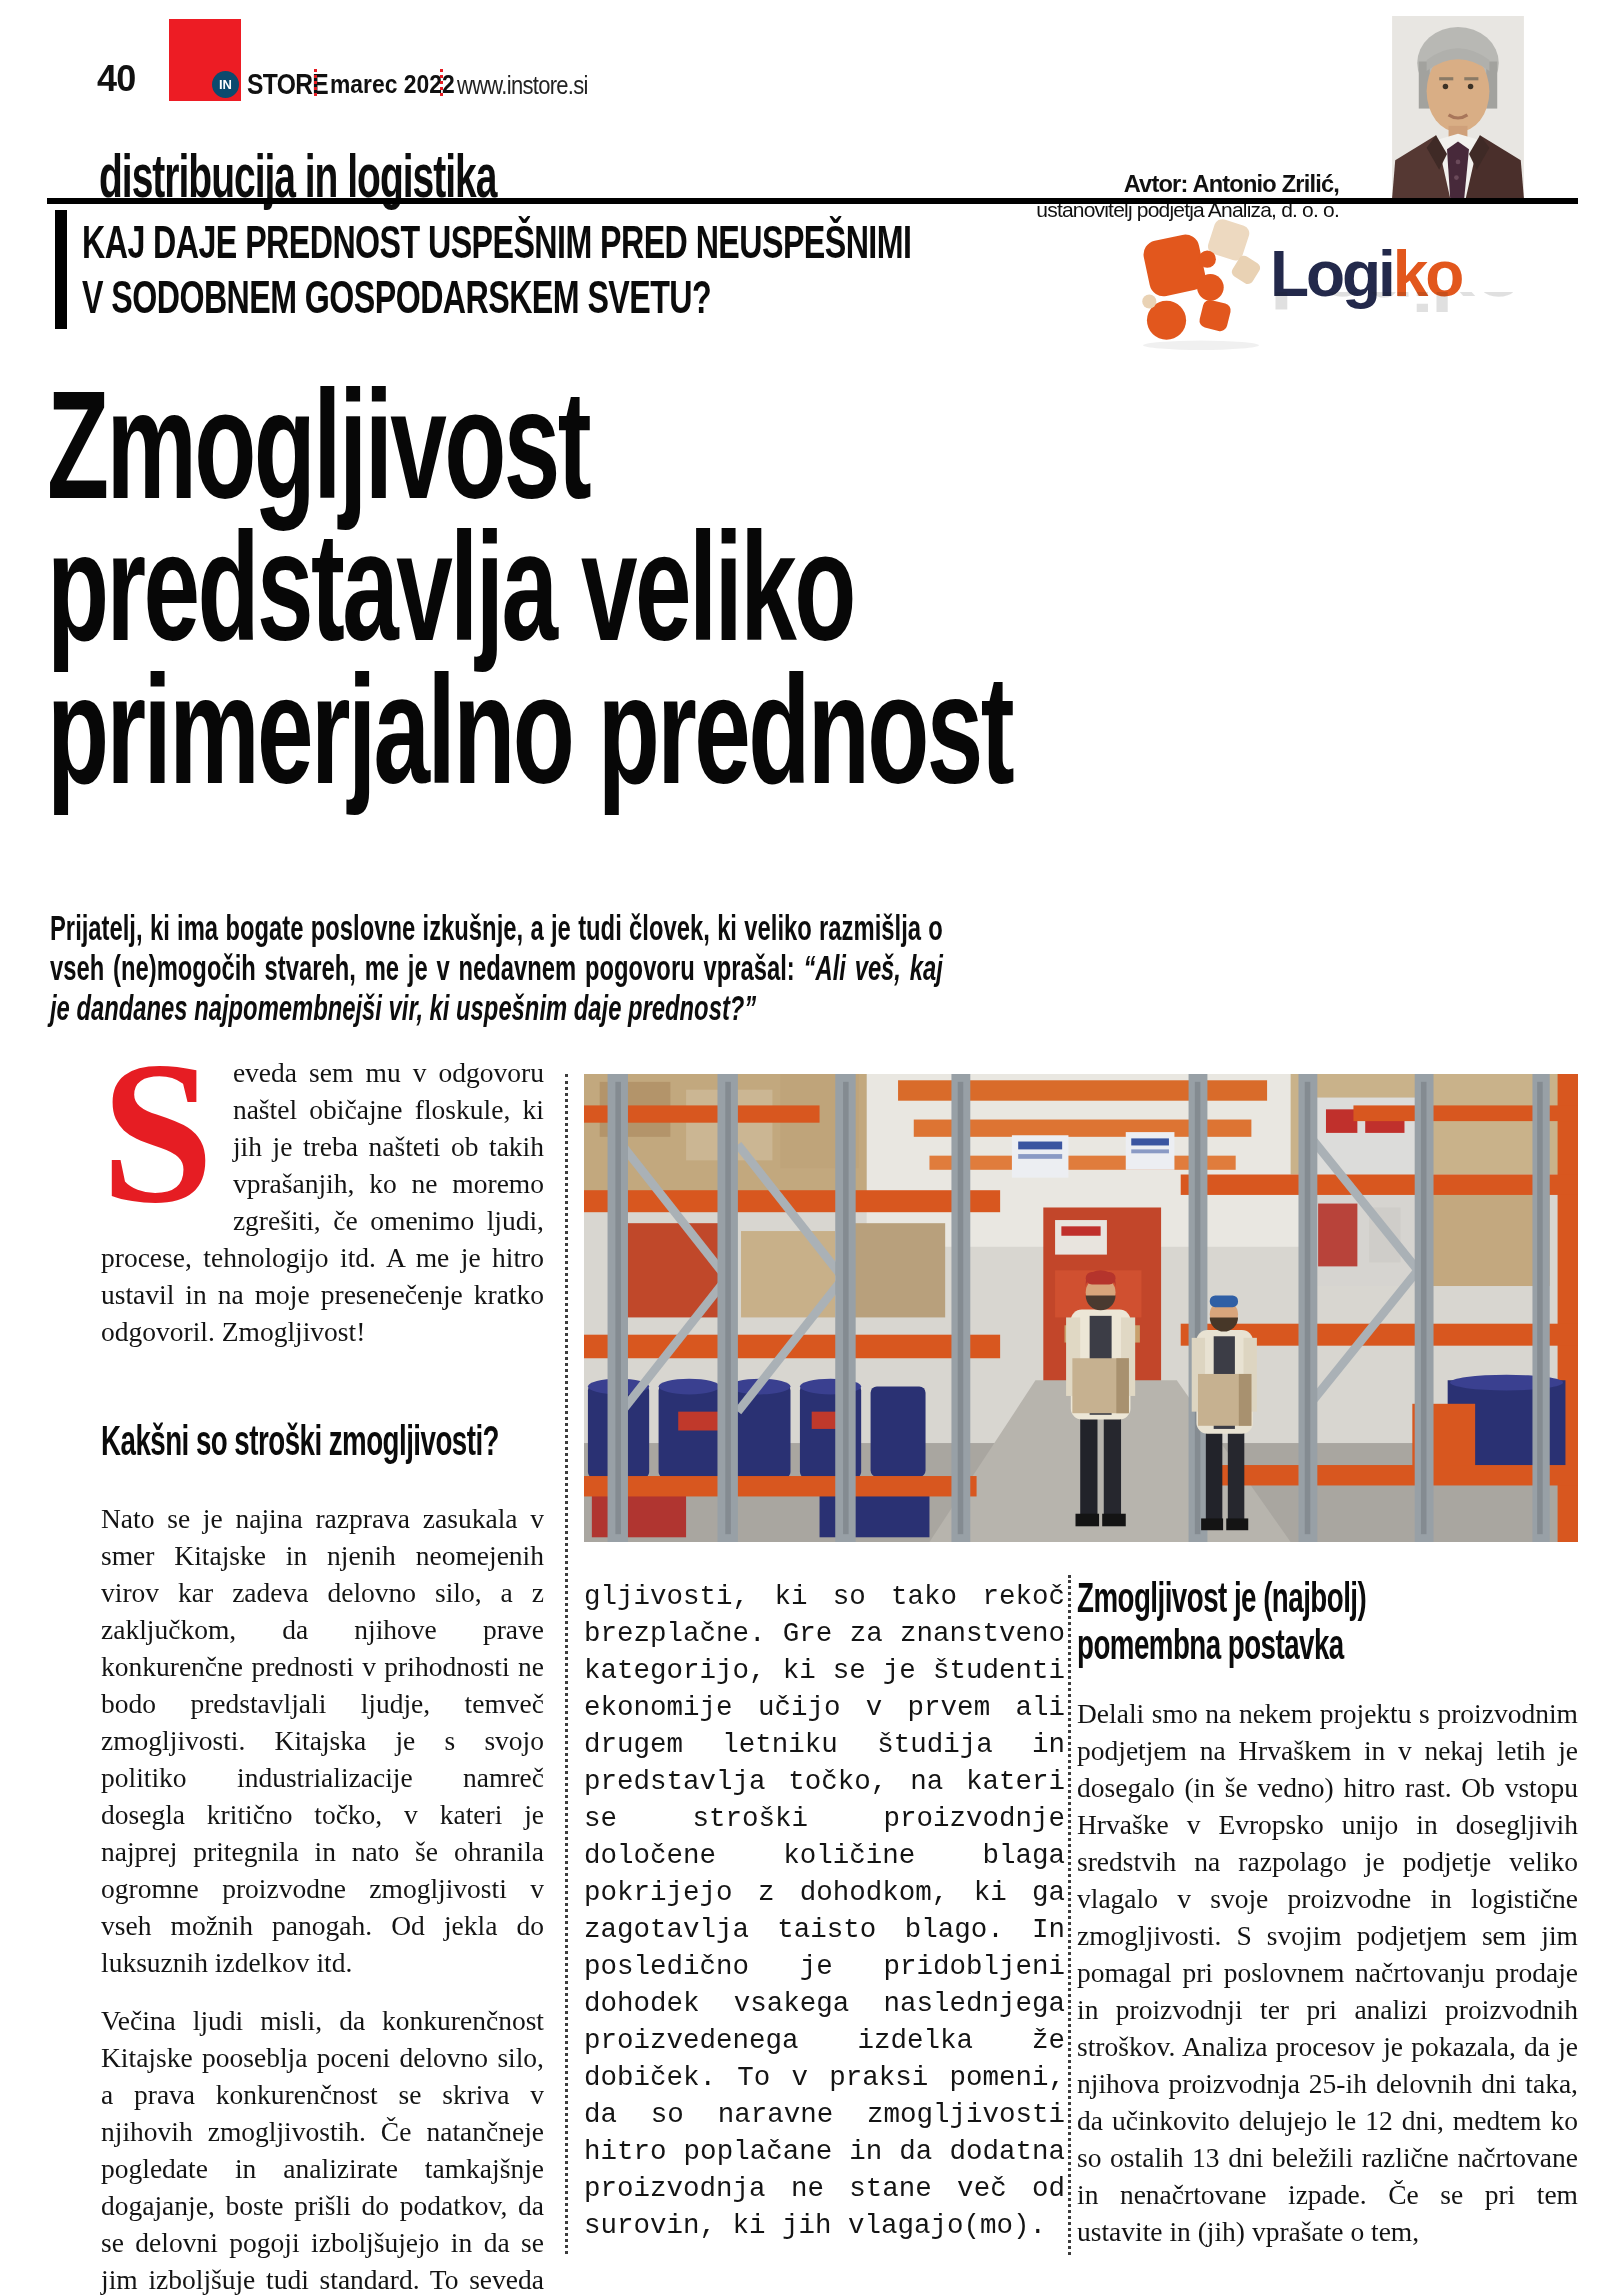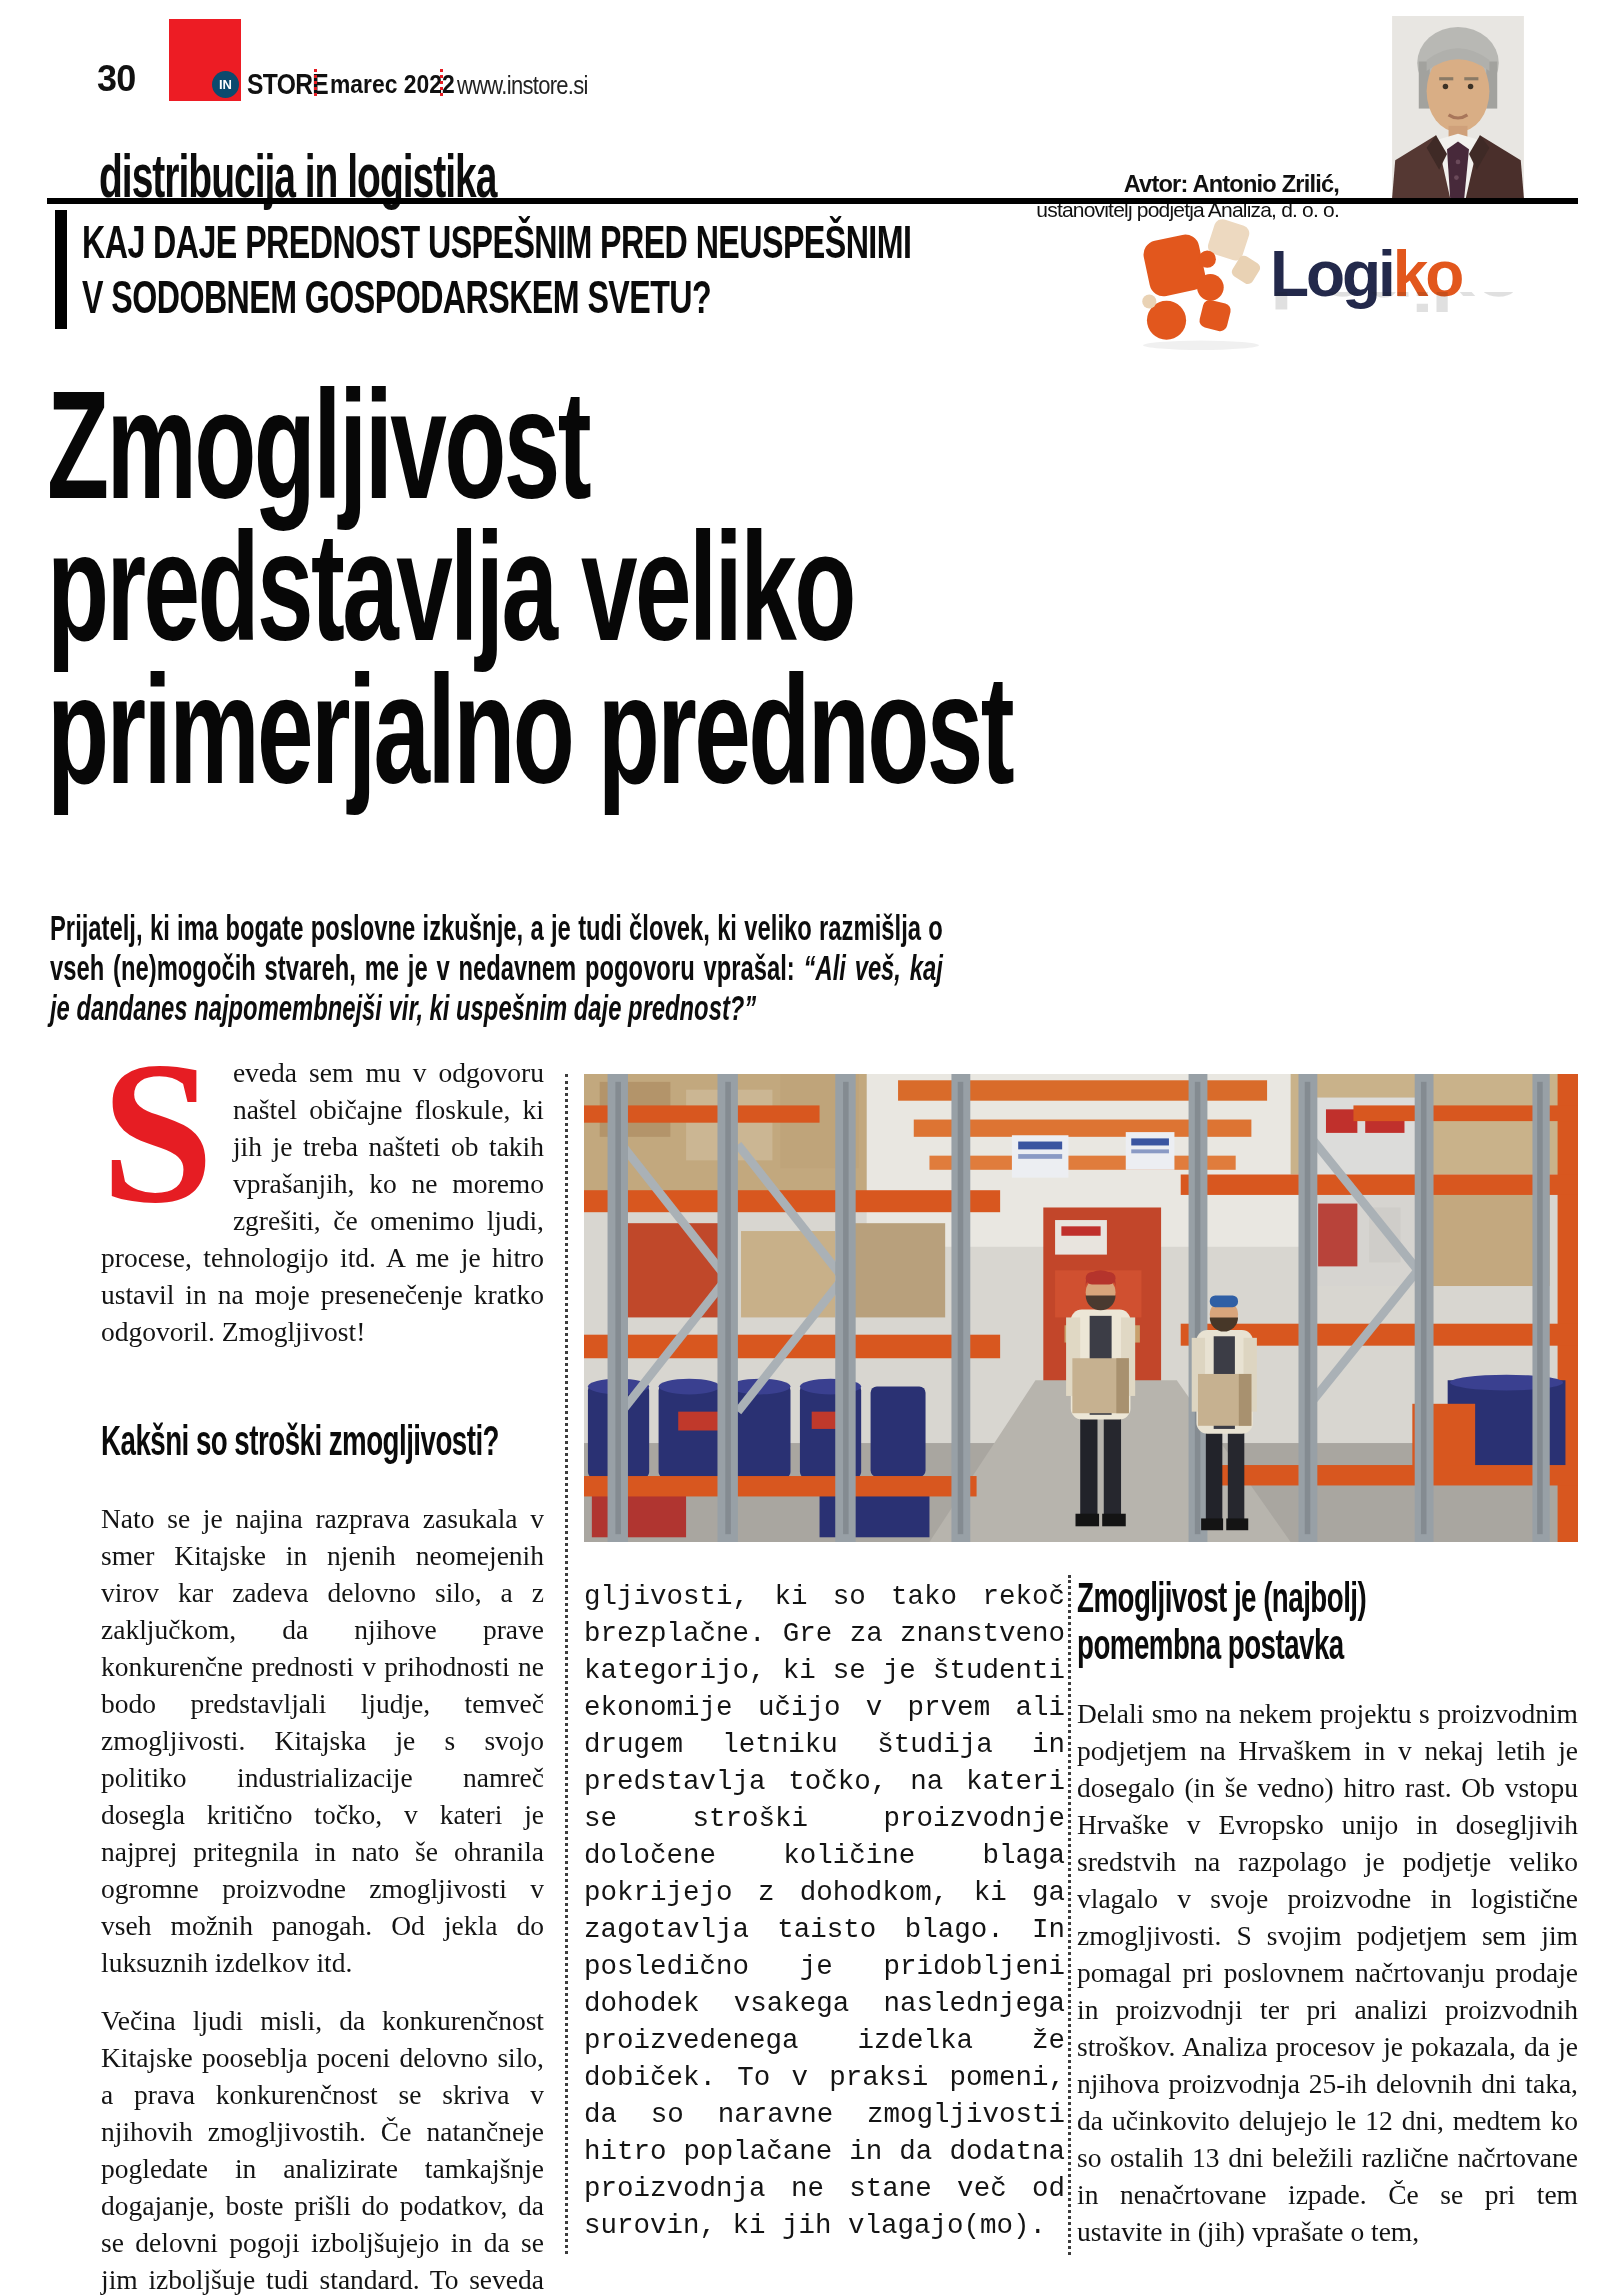--- a/index.html
+++ b/index.html
@@ -67,21 +67,21 @@
 
   
   .vdots{width:0;border-left:3.1px dotted #3c3c3c;}
   .photo{left:584px;top:1074px;width:994px;height:468px;}
 </style>
 </head>
 <body>
 
 <div class="page">
 
-  <div class="abs pnum">30</div>
+  <div class="abs pnum">40</div>
   <div class="abs redsq"></div>
   <div class="abs incircle">IN</div>
   <div class="abs brand">STORE</div>
   <div class="abs hsep" style="left:314px;"></div>
   <div class="abs issue">marec 2022</div>
   <div class="abs hsep" style="left:440px;"></div>
   <div class="abs site">www.instore.si</div>
   <div class="abs section">distribucija in logistika</div>
 
   <div class="abs authorblk">

